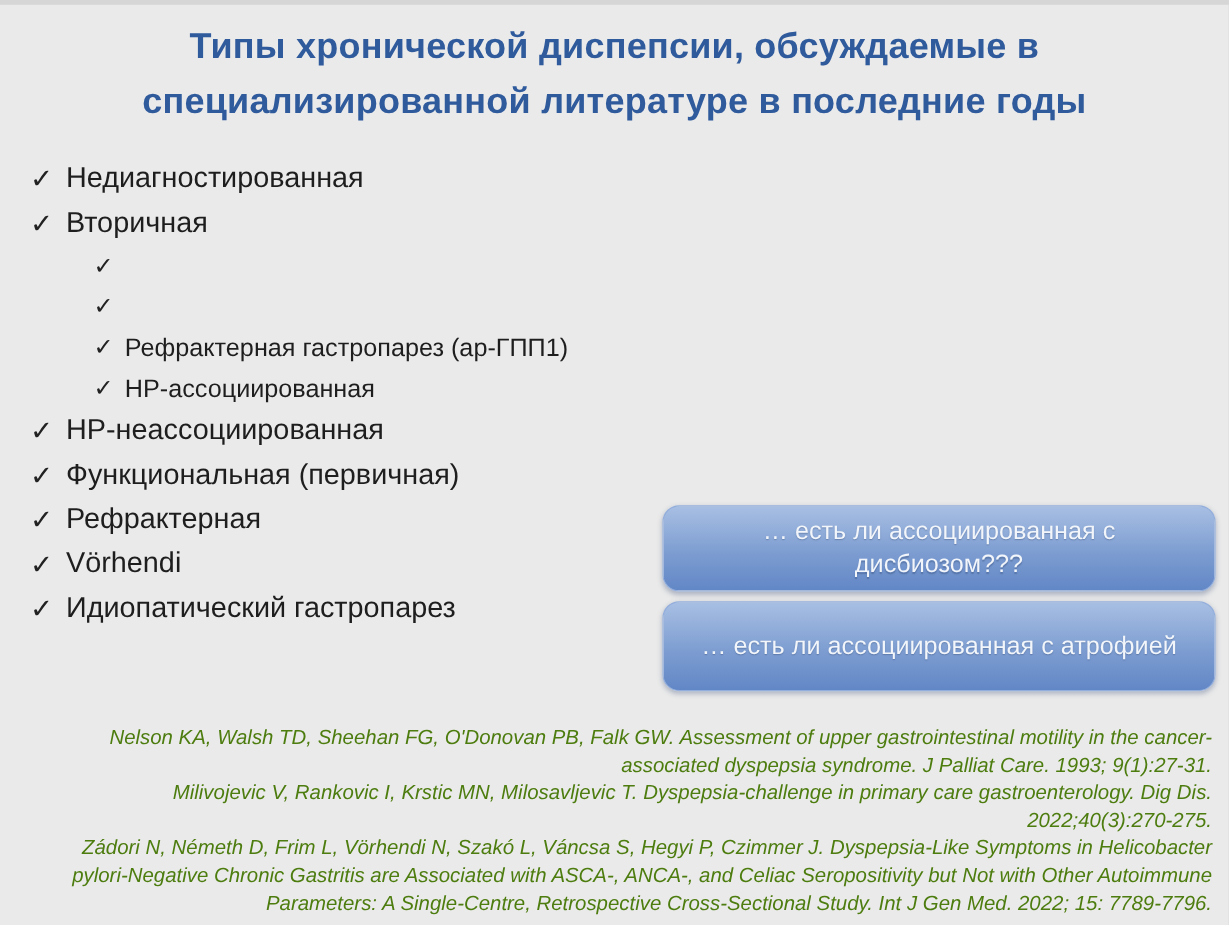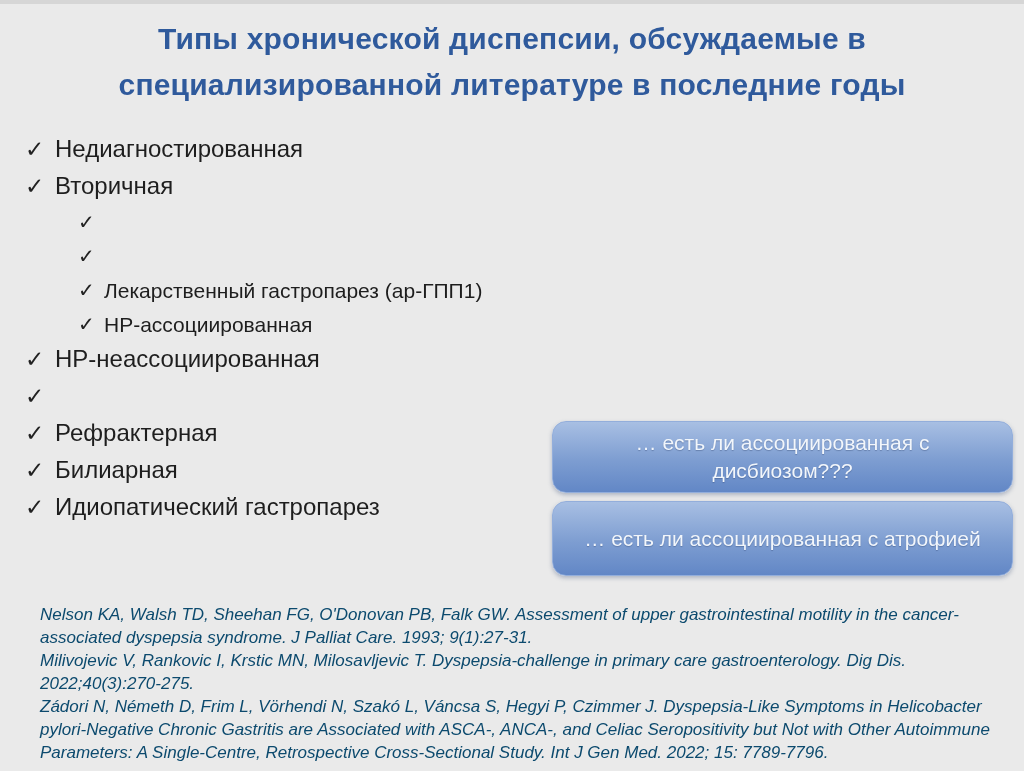--- a/index.html
+++ b/index.html
@@ -92,24 +92,25 @@
   .callout .cline { display: block; }
   .callout.first  { top: 417px; height: 72px; }
   .callout.second { top: 497px; height: 75px; }
 
   
   .refs {
     position: absolute;
     top: 599px;
     left: 40px;
     right: 14px;
+    text-align: right;
     font-style: italic;
     font-size: 17px;
     line-height: 23px;
-    color: #0c4a6e;
+    color: #4d7c0f;
   }
   .refs p {
     margin: 0;
   }
 </style>
 </head>
 <body>
 
 <div class="slide">
 
@@ -133,45 +134,46 @@
     <div class="item lvl2">
       <span class="check">✓</span>
     </div>
 
     <div class="item lvl2">
       <span class="check">✓</span>
     </div>
 
     <div class="item lvl2">
       <span class="check">✓</span>
-      <span class="label">Лекарственный гастропарез (ар-ГПП1)</span>
+      <span class="label">Рефрактерная гастропарез (ар-ГПП1)</span>
     </div>
 
     <div class="item lvl2">
       <span class="check">✓</span>
       <span class="label">НР-ассоциированная</span>
     </div>
 
     <div class="item lvl1">
       <span class="check">✓</span>
       <span class="label">НР-неассоциированная</span>
     </div>
 
     <div class="item lvl1">
       <span class="check">✓</span>
+      <span class="label">Функциональная (первичная)</span>
     </div>
 
     <div class="item lvl1">
       <span class="check">✓</span>
       <span class="label">Рефрактерная</span>
     </div>
 
     <div class="item lvl1">
       <span class="check">✓</span>
-      <span class="label">Билиарная</span>
+      <span class="label">Vörhendi</span>
     </div>
 
     <div class="item lvl1">
       <span class="check">✓</span>
       <span class="label">Идиопатический гастропарез</span>
     </div>
 
   </div>
 
   <div class="callout first">

